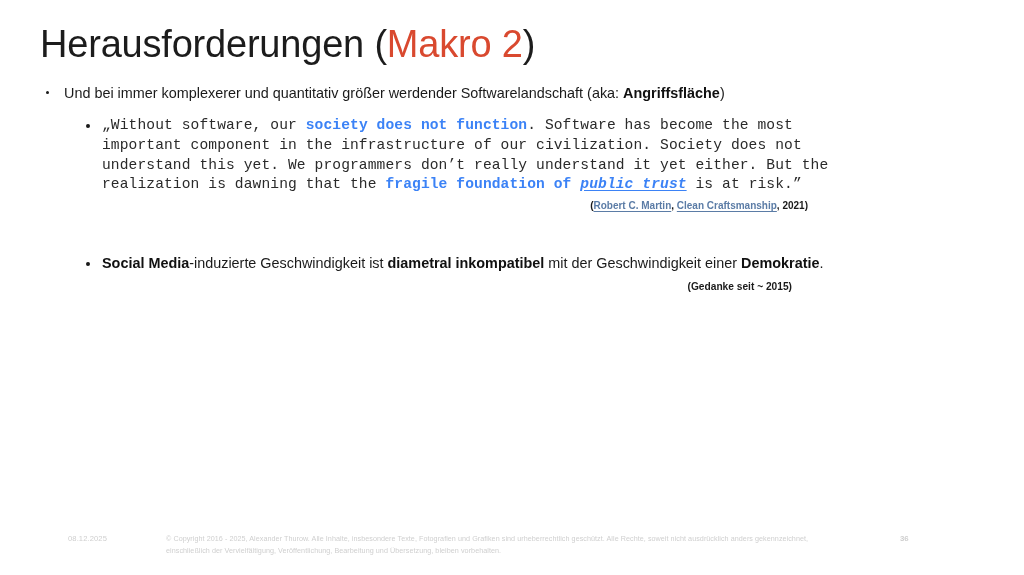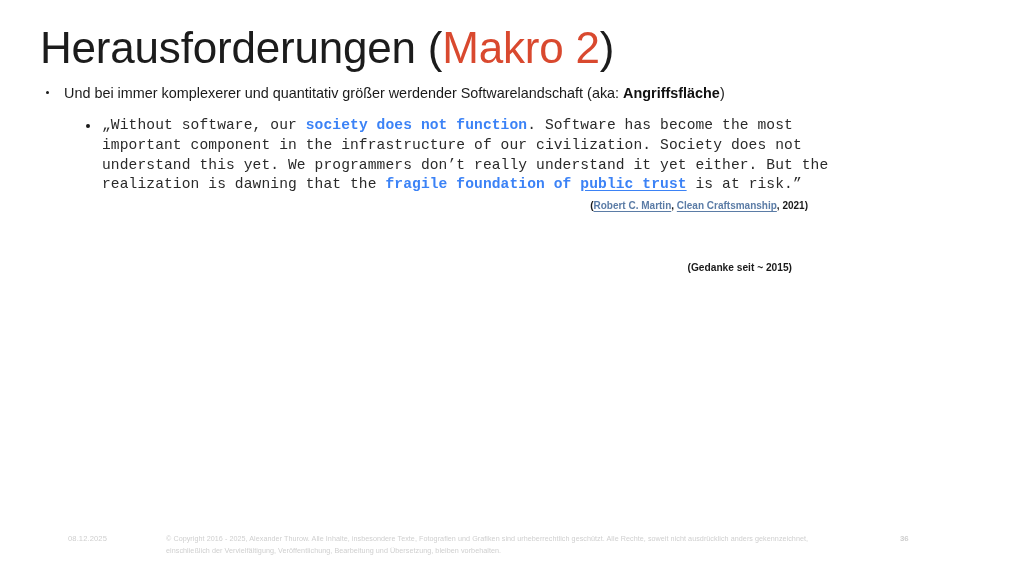--- a/index.html
+++ b/index.html
@@ -18,21 +18,21 @@
     height: 575px;
     background: #ffffff;
     overflow: hidden;
   }
 
   
   .slide-title {
     position: absolute;
     left: 40px;
     top: 23px;
-    font-size: 44px;
+    font-size: 38px;
     font-weight: 400;
     letter-spacing: -0.2px;
     color: #1c1c1c;
     white-space: nowrap;
   }
   .slide-title .accent {
     color: #d9492f;
   }
 
   
@@ -91,20 +91,21 @@
     color: #2a2a2a;
     white-space: pre-wrap;
   }
   .quote-block b {
     font-weight: 700;
     color: #3b82f6;
   }
   .quote-block b.ul {
     text-decoration: underline;
     text-underline-offset: 2px;
+    font-style: italic;
   }
 
   
   .citation {
     text-align: right;
     font-size: 10px;
     font-weight: 700;
     color: #1a1a1a;
     padding-right: 48px;
     margin-top: 5px;
@@ -194,20 +195,23 @@
 realization is dawning that the </span><b>fragile foundation of </b><b class="ul">public trust</b><span> is at risk.”</span></div>
     </div>
 
     <div class="citation"><span>(</span><span class="lnk">Robert C. Martin</span><span>, </span><span class="lnk">Clean Craftsmanship</span><span>, </span><span>2021</span><span>)</span></div>
 
     <div class="spacer-lg"></div>
 
 
     <div class="spacer-sm"></div>
 
+    <div class="bullet-l2">
+      <span class="dot"></span><b class="strong">Social Media</b><span>-induzierte Geschwindigkeit ist </span><b class="strong">diametral inkompatibel</b><span> mit der Geschwindigkeit einer </span><b class="strong">Demokratie</b><span>.</span>
+    </div>
 
     <div class="note">(Gedanke seit ~ 2015)</div>
 
   </div>
 
   <div class="footer">
     <div class="footer-date">08.12.2025</div>
     <div class="footer-copy">© Copyright 2016 - 2025, Alexander Thurow. Alle Inhalte, insbesondere Texte, Fotografien und Grafiken sind urheberrechtlich geschützt. Alle Rechte, soweit nicht ausdrücklich anders gekennzeichnet, einschließlich der Vervielfältigung, Veröffentlichung, Bearbeitung und Übersetzung, bleiben vorbehalten.</div>
     <div class="footer-page">36</div>
   </div>

